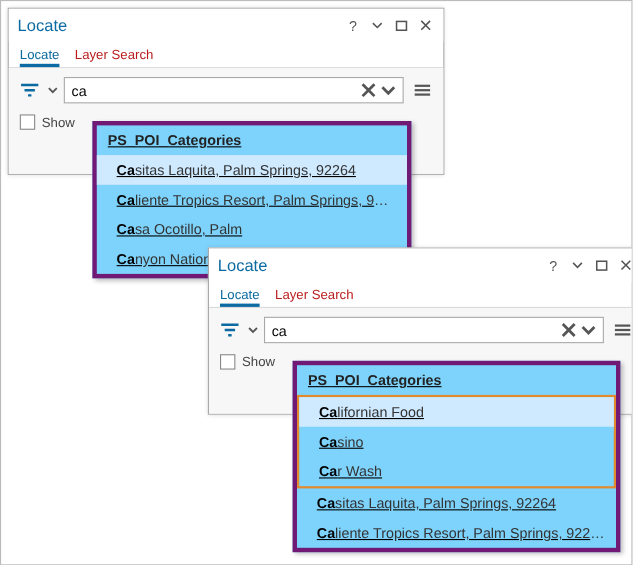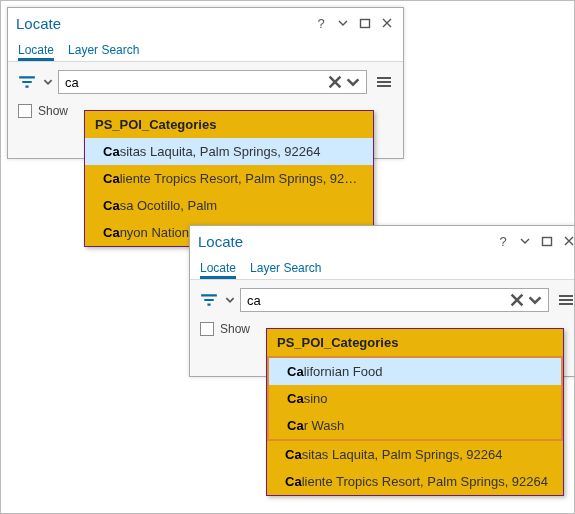--- a/index.html
+++ b/index.html
@@ -50,21 +50,21 @@
   .tabs {
     display: flex;
     gap: 14px;
     padding: 0 10px;
     border-bottom: 1px solid #d9d9d9;
     height: 24px;
     align-items: flex-end;
   }
   .tab {
     font-size: 12px;
-    color: #0369a1;
+    color: #b91c1c;
     padding-bottom: 4px;
     cursor: pointer;
   }
   .tab.active {
     color: #0a6aa1;
     border-bottom: 3px solid #0a6aa1;
     padding-bottom: 1px;
   }
 
   .body {
@@ -127,24 +127,25 @@
     color:#444;
   }
   .showrow .cb {
     width:14px; height:14px;
     border:1px solid #888;
     background:#fff;
   }
 
   .dropdown {
     position: absolute;
-    background:#eab308;
-    border:1px solid #701a75;
+    background:#7dd3fc;
+    border:4px solid #701a75;
     box-shadow: 2px 2px 4px rgba(0,0,0,0.25);
     font-size: 13px;
+    text-decoration: underline;
   }
   .dd-header {
     font-weight:600;
     padding: 6px 10px;
     color:#222;
   }
   .dd-item {
     padding: 6px 10px 6px 18px;
     white-space: nowrap;
     overflow: hidden;

